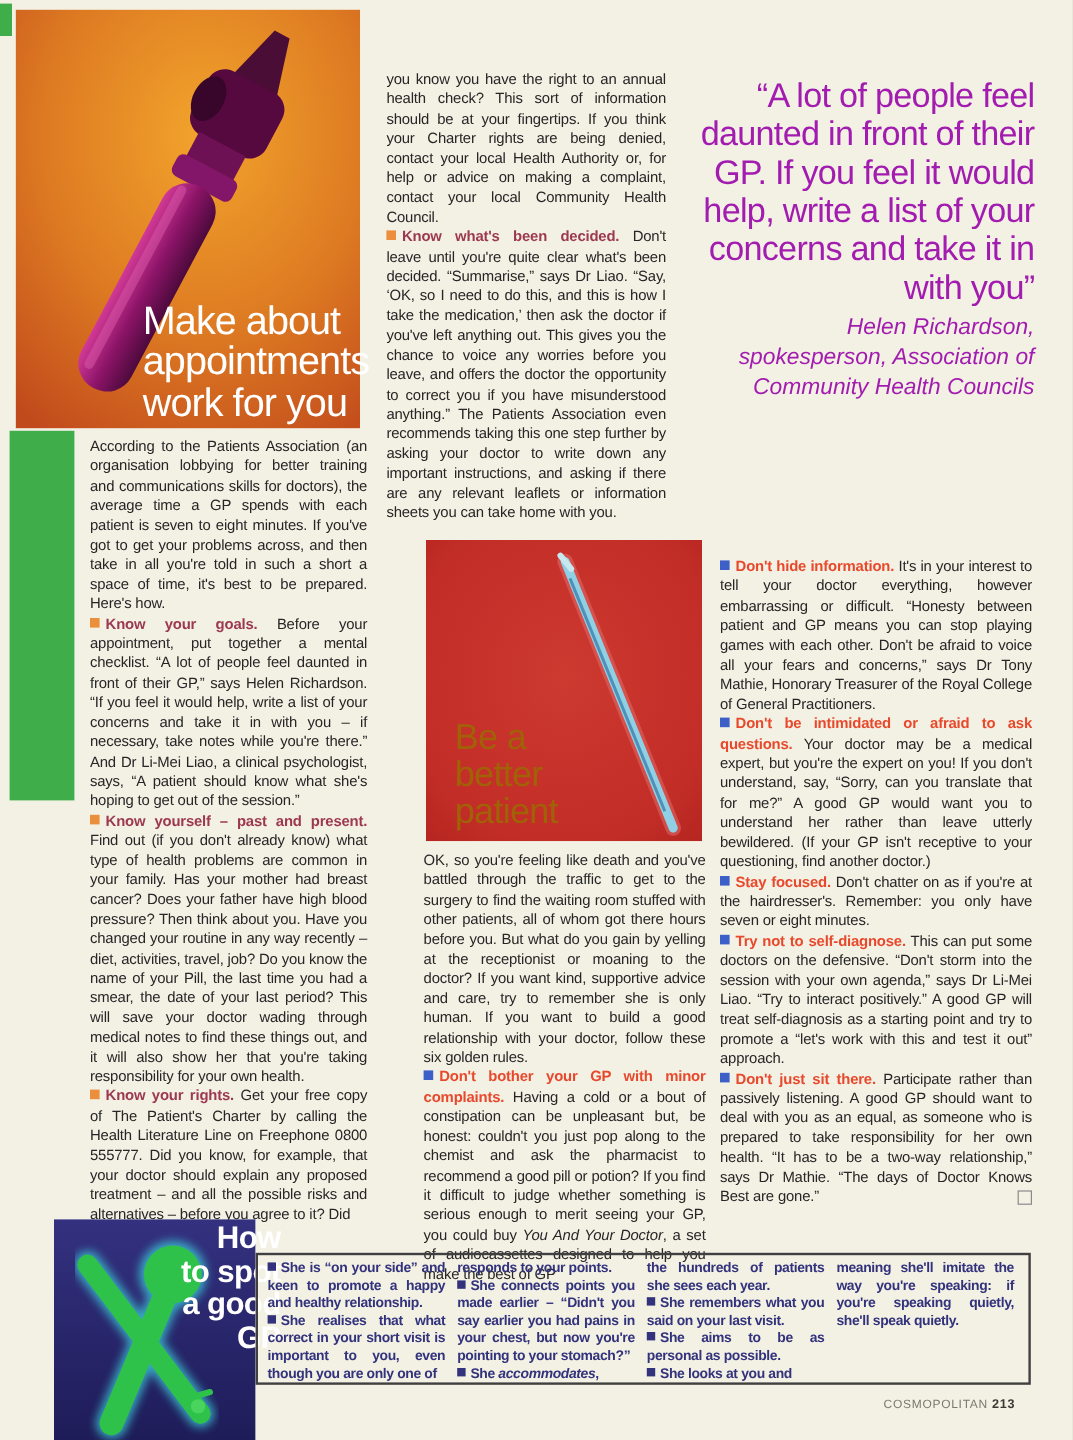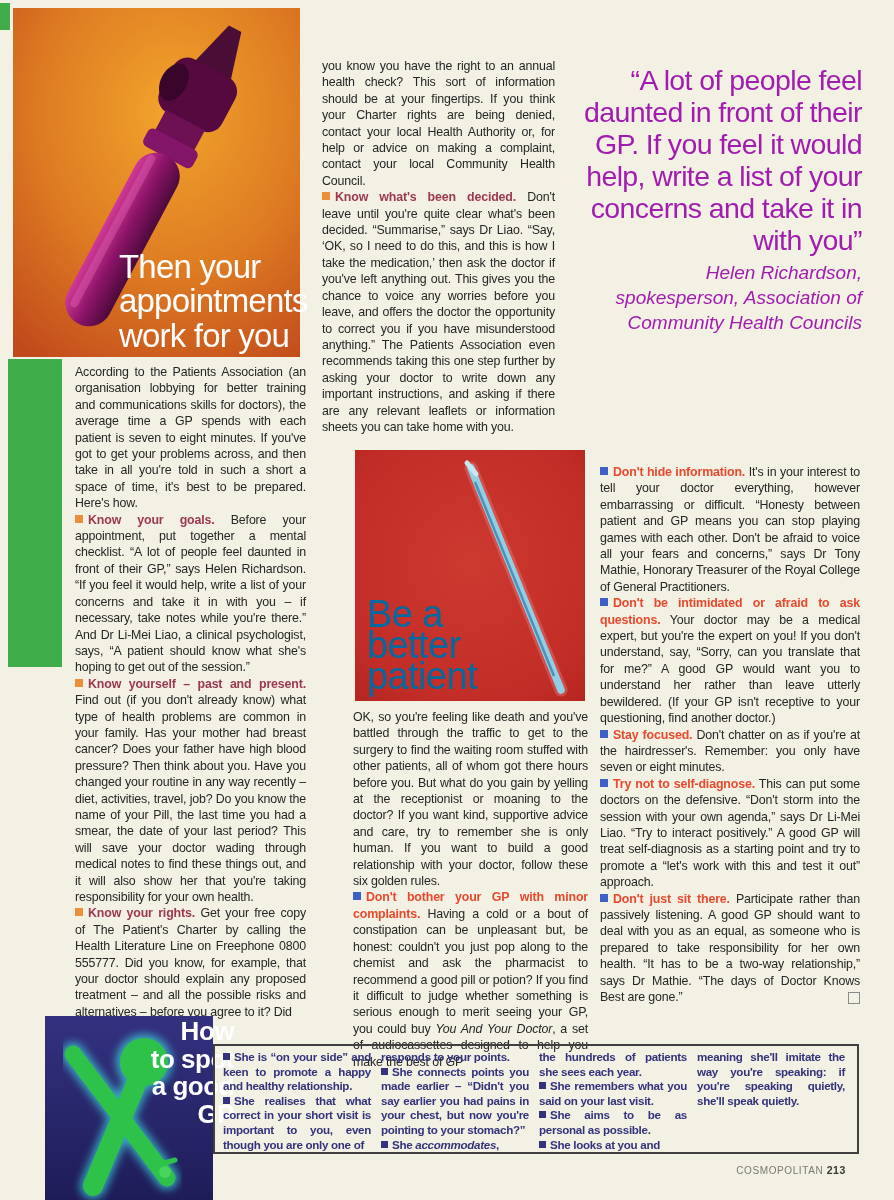--- a/index.html
+++ b/index.html
@@ -34,21 +34,21 @@
   .rightcol{left:600px;top:464px;width:260px;}
 
   
   .quote{left:575px;top:64px;width:287px;text-align:right;color:#a21caf;}
   .qtext{font-size:28.5px;line-height:32px;letter-spacing:-0.6px;}
   .qattr{font-style:italic;font-size:19px;line-height:25px;margin-top:4px;}
 
   
   .redimg{left:355px;top:450px;width:230px;height:251px;}
   .redimg svg{display:block;}
-  .bp-title{position:absolute;left:12px;bottom:9px;color:#0369a1;font-size:38px;line-height:31px;letter-spacing:-0.6px;}
+  .bp-title{position:absolute;left:24px;bottom:9px;color:#a16207;font-size:30px;line-height:31px;letter-spacing:-0.6px;}
 
   
   .spotimg{left:45px;top:1016px;width:196px;height:184px;}
   .spotimg svg{display:block;}
   .spot-title{position:absolute;right:7px;top:2px;color:#fff;font-weight:bold;
               font-size:26px;line-height:27.5px;text-align:right;letter-spacing:-0.5px;}
 
   
   .strip{left:213px;top:1044px;width:646px;height:110px;border:2px solid #404040;box-sizing:border-box;
          display:flex;gap:10px;padding:4px 8px;}
@@ -87,21 +87,21 @@
         <polygon points="146,2 160,2 174,52 132,52" fill="#4a0d36"></polygon>
         <rect x="116" y="48" width="70" height="60" rx="16" fill="#55093f"></rect>
         <ellipse cx="124" cy="78" rx="13" ry="20" fill="#38062a"></ellipse>
         <rect x="130" y="106" width="44" height="24" fill="#6e1054"></rect>
         <rect x="124" y="128" width="56" height="20" rx="6" fill="#84166a"></rect>
         <rect x="129" y="146" width="47" height="190" rx="23" fill="url(#hgrad)"></rect>
         <rect x="136" y="152" width="8" height="172" rx="4" fill="#e060b0" opacity="0.45"></rect>
       </g>
     </svg>
     <div class="hero-title">
-      <span class="tl">Then your</span>
+      <span class="tl">Make about</span>
       <span class="tl">appointments</span>
       <span class="tl">work for you</span>
     </div>
   </div>
 
   <div class="green-bar abs"></div>
 
   <div class="col leftcol bodytext">
     <p>According to the Patients Association (an organisation lobbying for better training and communications skills for doctors), the average time a GP spends with each patient is seven to eight minutes. If you've got to get your problems across, and then take in all you're told in such a short a space of time, it's best to be prepared. Here's how.</p>
     <p><span class="sq orange"></span><span class="hd maroon">Know your goals.</span> <span>Before your appointment, put together a mental checklist. “A lot of people feel daunted in front of their GP,” says Helen Richardson. “If you feel it would help, write a list of your concerns and take it in with you – if necessary, take notes while you're there.” And Dr Li-Mei Liao, a clinical psychologist, says, “A patient should know what she's hoping to get out of the session.”</span></p>

